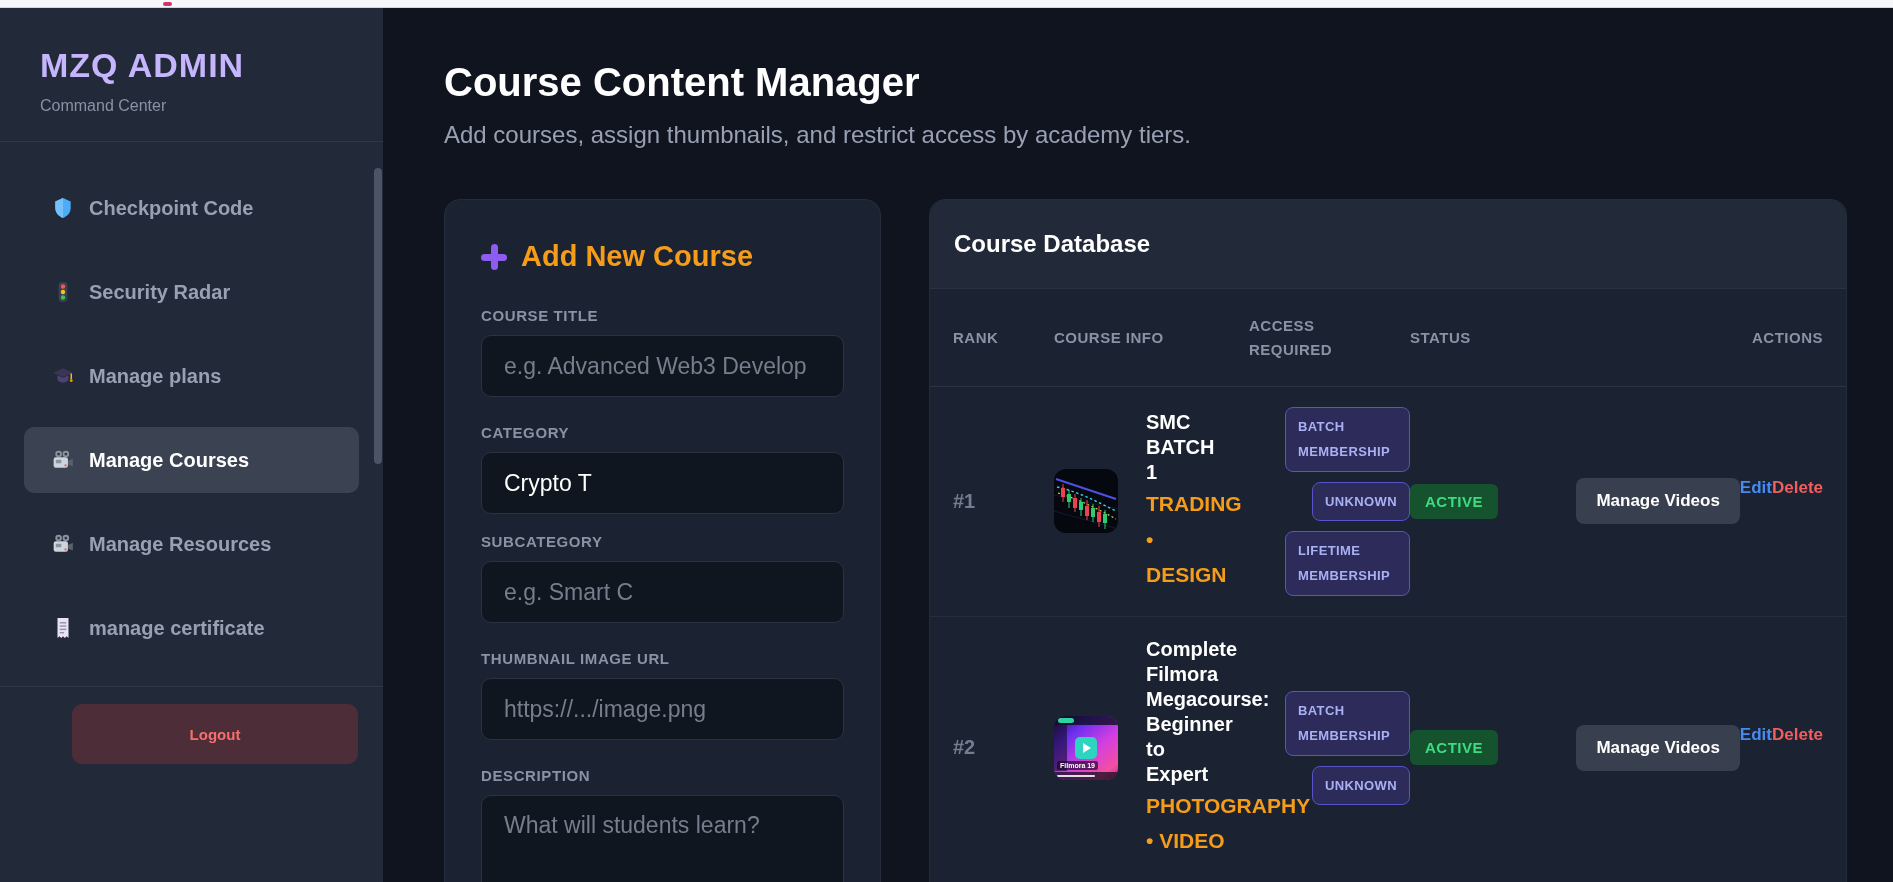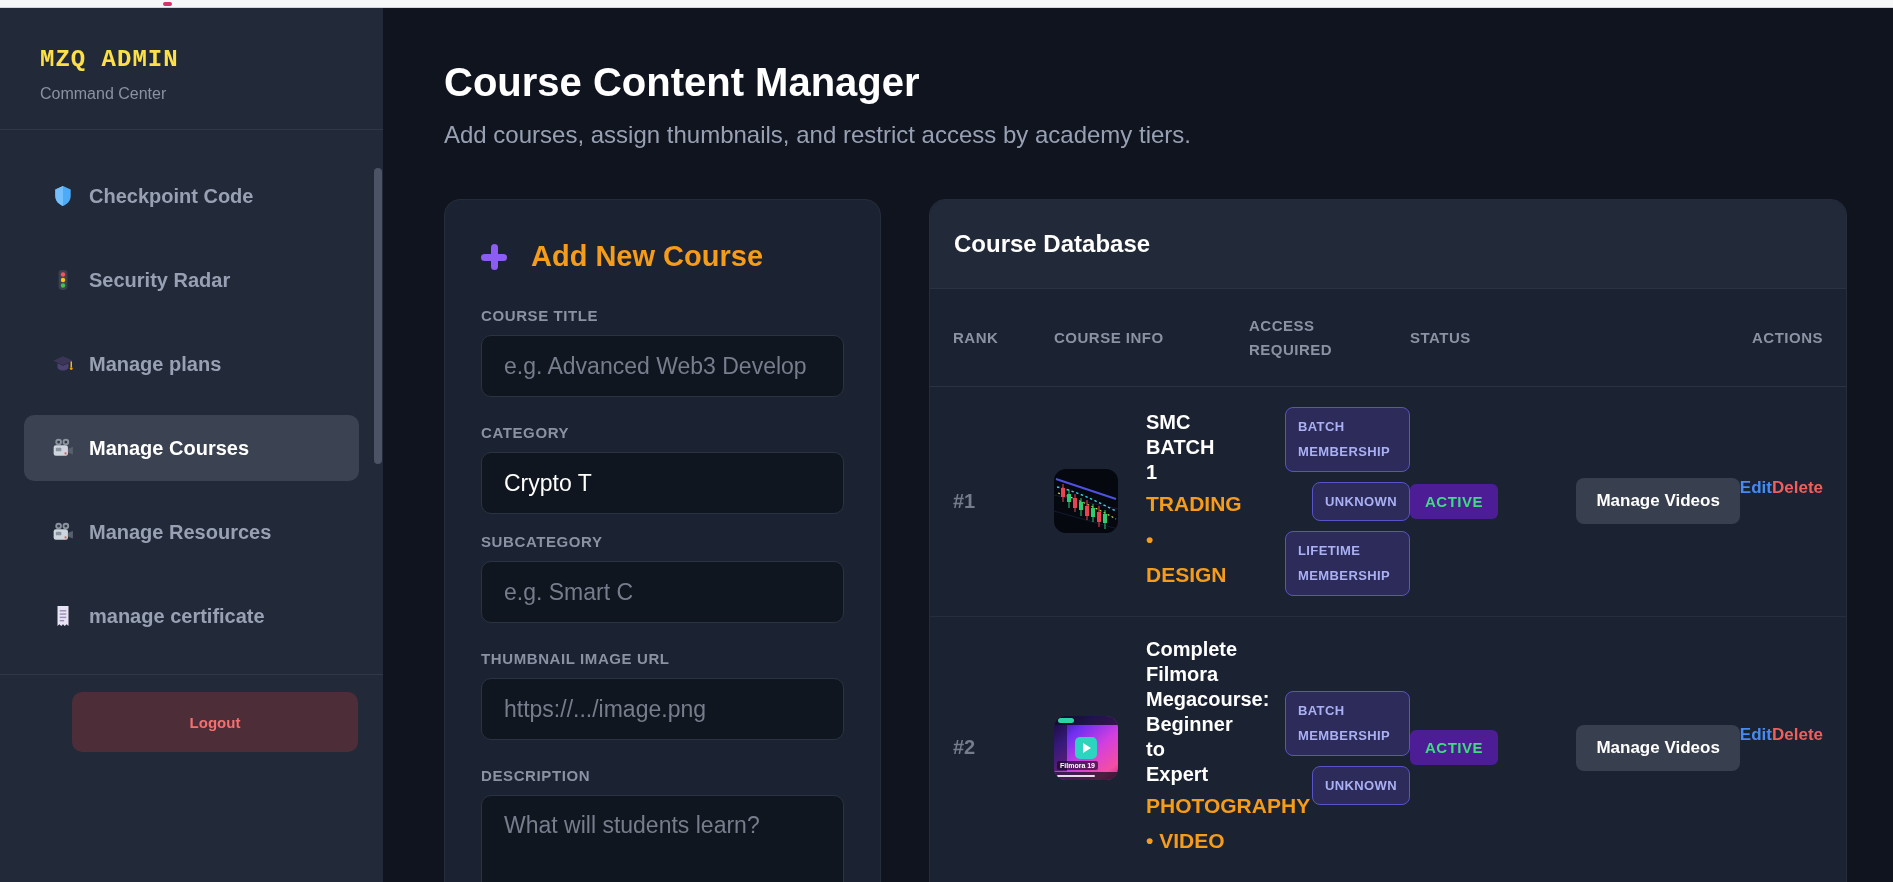--- a/index.html
+++ b/index.html
@@ -8,21 +8,21 @@
 
   
   .top-strip { height:8px; width:100%; background:#f6f7f8; border-bottom:1px solid #d2d5d9; position:relative; }
   .top-strip .pink-mark { position:absolute; left:163px; top:2px; width:9px; height:4px; border-radius:2px; background:#d6336c; }
 
   .app { display:flex; height:874px; }
 
   
   .sidebar { width:383px; flex:none; background:#222938; position:relative; display:flex; flex-direction:column; }
   .sb-head { padding:38px 40px 26px 40px; border-bottom:1px solid #303848; }
-  .sb-logo { color:#fde047; font-size:24px; font-weight:800; letter-spacing:1px;font-family:Liberation Mono, monospace; }
+  .sb-logo { color:#c4b5fd; font-size:34px; font-weight:800; letter-spacing:1px; }
   .sb-sub { color:#8a92a3; font-size:16px; margin-top:12px; }
   .sb-nav { padding:33px 24px 0 24px; }
   .nav-item { display:flex; align-items:center; gap:15px; height:66px; padding:0 28px;
     border-radius:10px; margin-bottom:18px; cursor:pointer; }
   .nav-item.active { background:#3b4252; }
   .nav-item.active .nav-label { color:#ffffff; }
   .nav-icon { width:22px; height:22px; display:inline-flex; }
   .nav-icon svg { width:22px; height:22px; }
   .nav-label { color:#98a1b3; font-size:20px; font-weight:700; }
   .sb-foot { margin-top:7px; border-top:1px solid #303848; }
@@ -34,21 +34,21 @@
 
   
   .main { flex:1; padding:52px 46px 0 61px; background:#10141f; }
   .page-title { color:#ffffff; font-size:40px; font-weight:800; }
   .page-sub { color:#98a1b3; font-size:24px; margin-top:16px; }
   .content { display:flex; gap:48px; margin-top:50px; align-items:flex-start; }
 
   
   .panel { background:#1b2231; border:1px solid #252d3c; border-radius:16px; }
   .form-panel { width:437px; flex:none; padding:40px 36px; height:900px; }
-  .form-title-row { display:flex; align-items:center; gap:24px; margin-bottom:34px; }
+  .form-title-row { display:flex; align-items:center; gap:14px; margin-bottom:34px; }
   .plus-icon { position:relative; width:26px; height:26px; }
   .plus-icon::before, .plus-icon::after { content:""; position:absolute; background:#8d5cf0; border-radius:4px; }
   .plus-icon::before { left:10px; top:0; width:7px; height:26px; }
   .plus-icon::after { left:0; top:10px; width:26px; height:7px; }
   .form-title { color:#f59c1a; font-size:29px; font-weight:800; }
   .f-label { display:block; color:#8a92a4; font-size:15px; font-weight:800; letter-spacing:.6px; margin-bottom:11px; }
   .f-input, .f-area { width:100%; background:#10161f; border:1px solid #2b3342; border-radius:10px;
     color:#ffffff; font-size:23px; font-family:inherit; padding:0 22px; }
   .f-input { height:62px; }
   .f-input::placeholder, .f-area::placeholder { color:#767e8d; }
@@ -72,21 +72,21 @@
   .cell-info { display:flex; align-items:center; gap:28px; }
   .course-thumb { width:64px; height:64px; border-radius:12px; flex:none; overflow:hidden; position:relative; }
   .course-thumb svg { display:block; width:64px; height:64px; }
   .info-text { width:82px; position:relative; z-index:2; }
   .course-title { color:#ffffff; font-size:20px; font-weight:800; line-height:1.25; white-space:normal; }
   .course-cats { margin-top:1px; color:#f59c1a; font-size:21px; font-weight:700; line-height:1.7; }
   .cell-access { display:flex; flex-direction:column; gap:10px; align-items:flex-end; position:relative; z-index:1; }
   .badge-access { border:1.5px solid #5753c9; background:#2d2b59; color:#a9b1f4;
     font-size:13px; font-weight:800; letter-spacing:.4px; line-height:1.95;
     padding:6px 12px; border-radius:8px; max-width:125px; }
-  .badge-status { display:inline-block; background:#4c1d95; color:#3edc81; font-size:15px;
+  .badge-status { display:inline-block; background:#14532d; color:#3edc81; font-size:15px;
     font-weight:800; letter-spacing:.5px; padding:9px 15px; border-radius:6px; }
   .cell-actions { display:flex; align-items:flex-start; justify-content:flex-end; }
   .btn-manage { background:#383f4e; color:#ffffff; border:none; border-radius:8px;
     padding:13px 20px; font-size:17px; font-weight:800; font-family:inherit; cursor:pointer; white-space:nowrap; }
   .link-edit { color:#478bf2; font-size:17px; font-weight:800; cursor:pointer; }
   .link-delete { color:#f25e5e; font-size:17px; font-weight:800; cursor:pointer; }
 
   
   .thumb-filmora { background:linear-gradient(140deg,#2b1055 0%,#6d2ff0 28%,#d23fe0 58%,#f54ea2 85%,#c2258f 100%); }
   .thumb-filmora .fm-topbar { position:absolute; top:0; left:0; right:0; height:9px; background:rgba(5,10,20,.75); }

